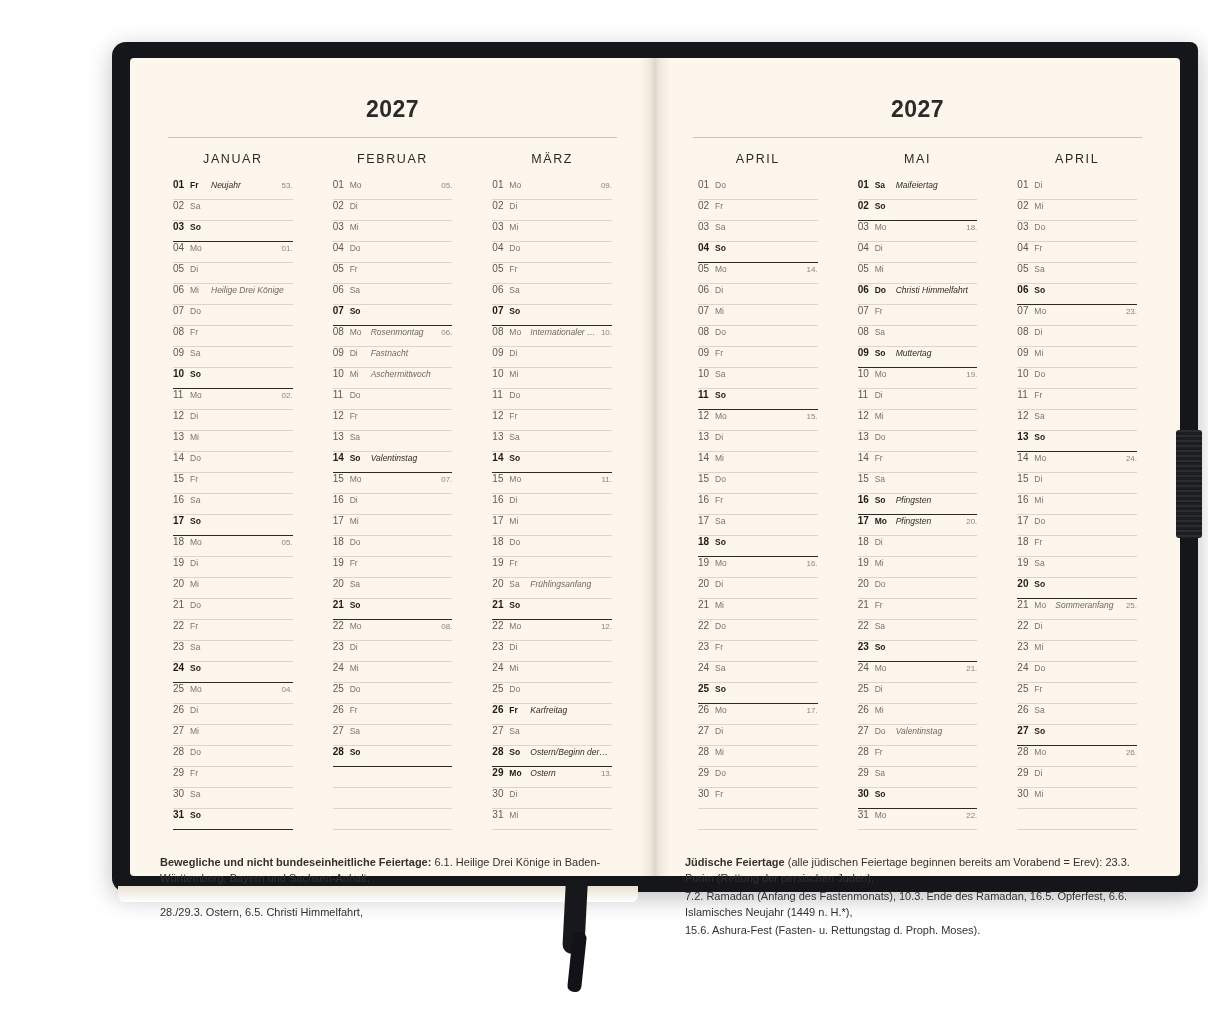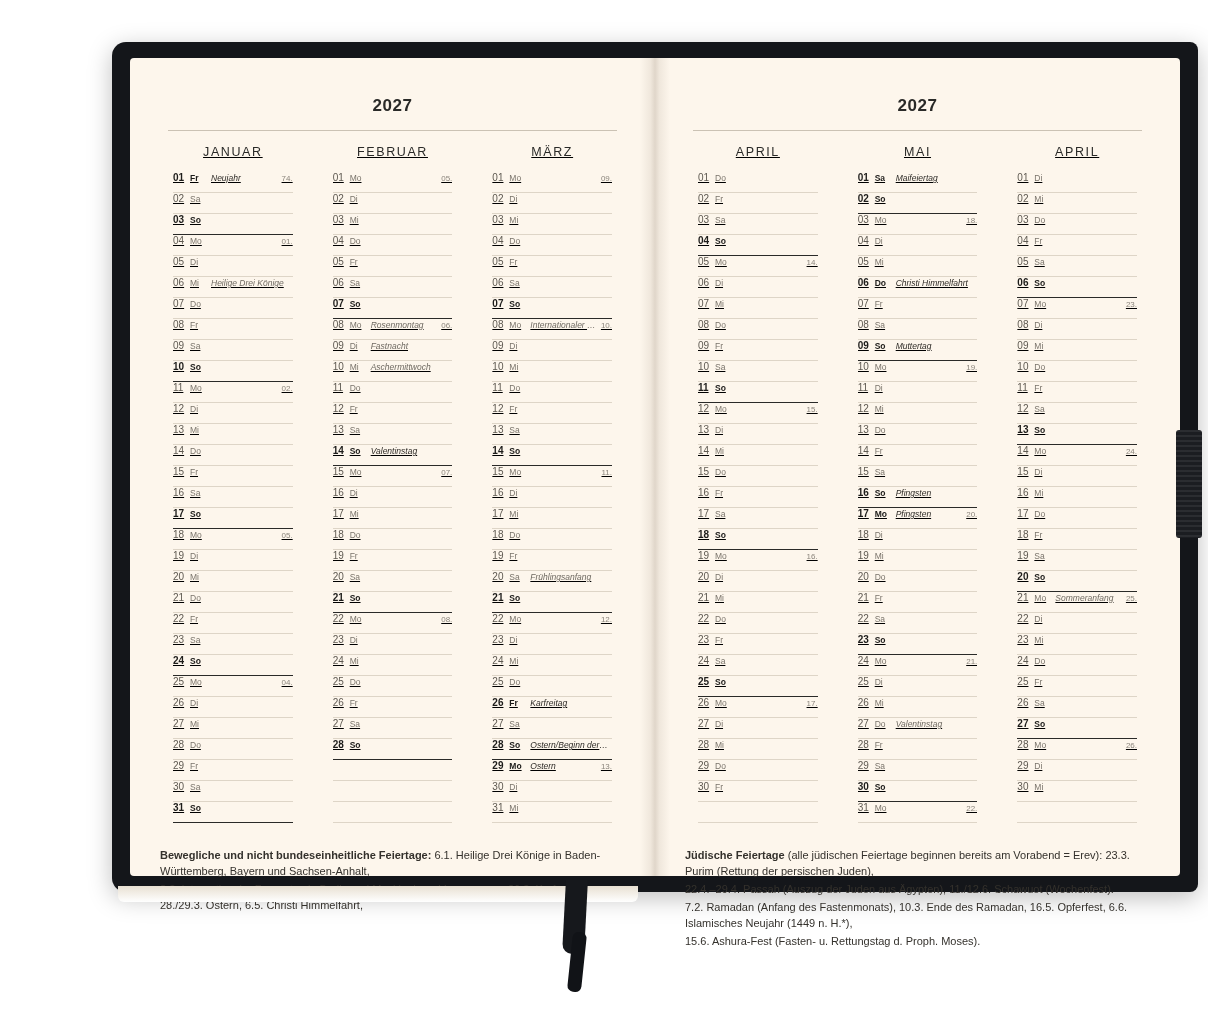--- a/index.html
+++ b/index.html
@@ -61,39 +61,38 @@
     bottom: 0;
     width: 50%;
     box-sizing: border-box;
     padding: 28px 30px 10px 30px;
   }
   .page.left  { left: 0; }
   .page.right { right: 0; }
 
   .year {
     text-align: center;
-    font-size: 17px;
+    font-size: 23px;
     font-weight: bold;
     color: #2a2a28;
     letter-spacing: 0.5px;
     margin: 10px 0 14px 0;
   }
   .year-rule {
     border: 0;
     border-top: 1px solid #cbc2b4;
     margin: 0 8px 14px 8px;
   }
   .months {
     display: flex;
     gap: 14px;
   }
   .month {
     flex: 1 1 0;
     min-width: 0;
-    text-decoration: underline;
   }
   .month-name {
     text-align: center;
     font-size: 12.5px;
     letter-spacing: 1.6px;
     color: #2a2a28;
     margin-bottom: 10px;
   }
   .days {
     list-style: none;
@@ -216,21 +215,21 @@
       <div class="year">2027</div>
       <hr class="year-rule">
       <div class="months" id="left-months">
           <div class="month">
             <div class="month-name">JANUAR</div>
             <ul class="days">
               <li class="day holiday">
                 <span class="d-num">01</span>
                 <span class="d-wd">Fr</span>
                 <span class="d-note">Neujahr</span>
-                <span class="d-wk">74.</span>
+                <span class="d-wk">53.</span>
               </li>
               <li class="day normal">
                 <span class="d-num">02</span>
                 <span class="d-wd">Sa</span>
                 <span class="d-note"></span>
                 <span class="d-wk"></span>
               </li>
               <li class="day sunday">
                 <span class="d-num">03</span>
                 <span class="d-wd">So</span>
@@ -1369,21 +1368,20 @@
                 <span class="d-num"></span>
                 <span class="d-wd"></span>
                 <span class="d-note"></span>
                 <span class="d-wk"></span>
               </li>
             </ul>
           </div>
         </div>
       <div class="footnotes" id="right-footnotes">
           <p><b>Jüdische Feiertage</b> (alle jüdischen Feiertage beginnen bereits am Vorabend = Erev): 23.3. Purim (Rettung der persischen Juden),</p>
-          <p>22.4.–29.4. Passah (Auszug der Juden aus Ägypten), 11./12.6. Schawuot (Wochenfest).</p>
           <p>7.2. Ramadan (Anfang des Fastenmonats), 10.3. Ende des Ramadan, 16.5. Opferfest,  6.6. Islamisches Neujahr (1449 n. H.*),</p>
           <p>15.6. Ashura-Fest (Fasten- u. Rettungstag d. Proph. Moses).</p>
         </div>
     </div>
 
     <div class="gutter"></div>
   </div>
 
   <div class="elastic"></div>
 </div>

